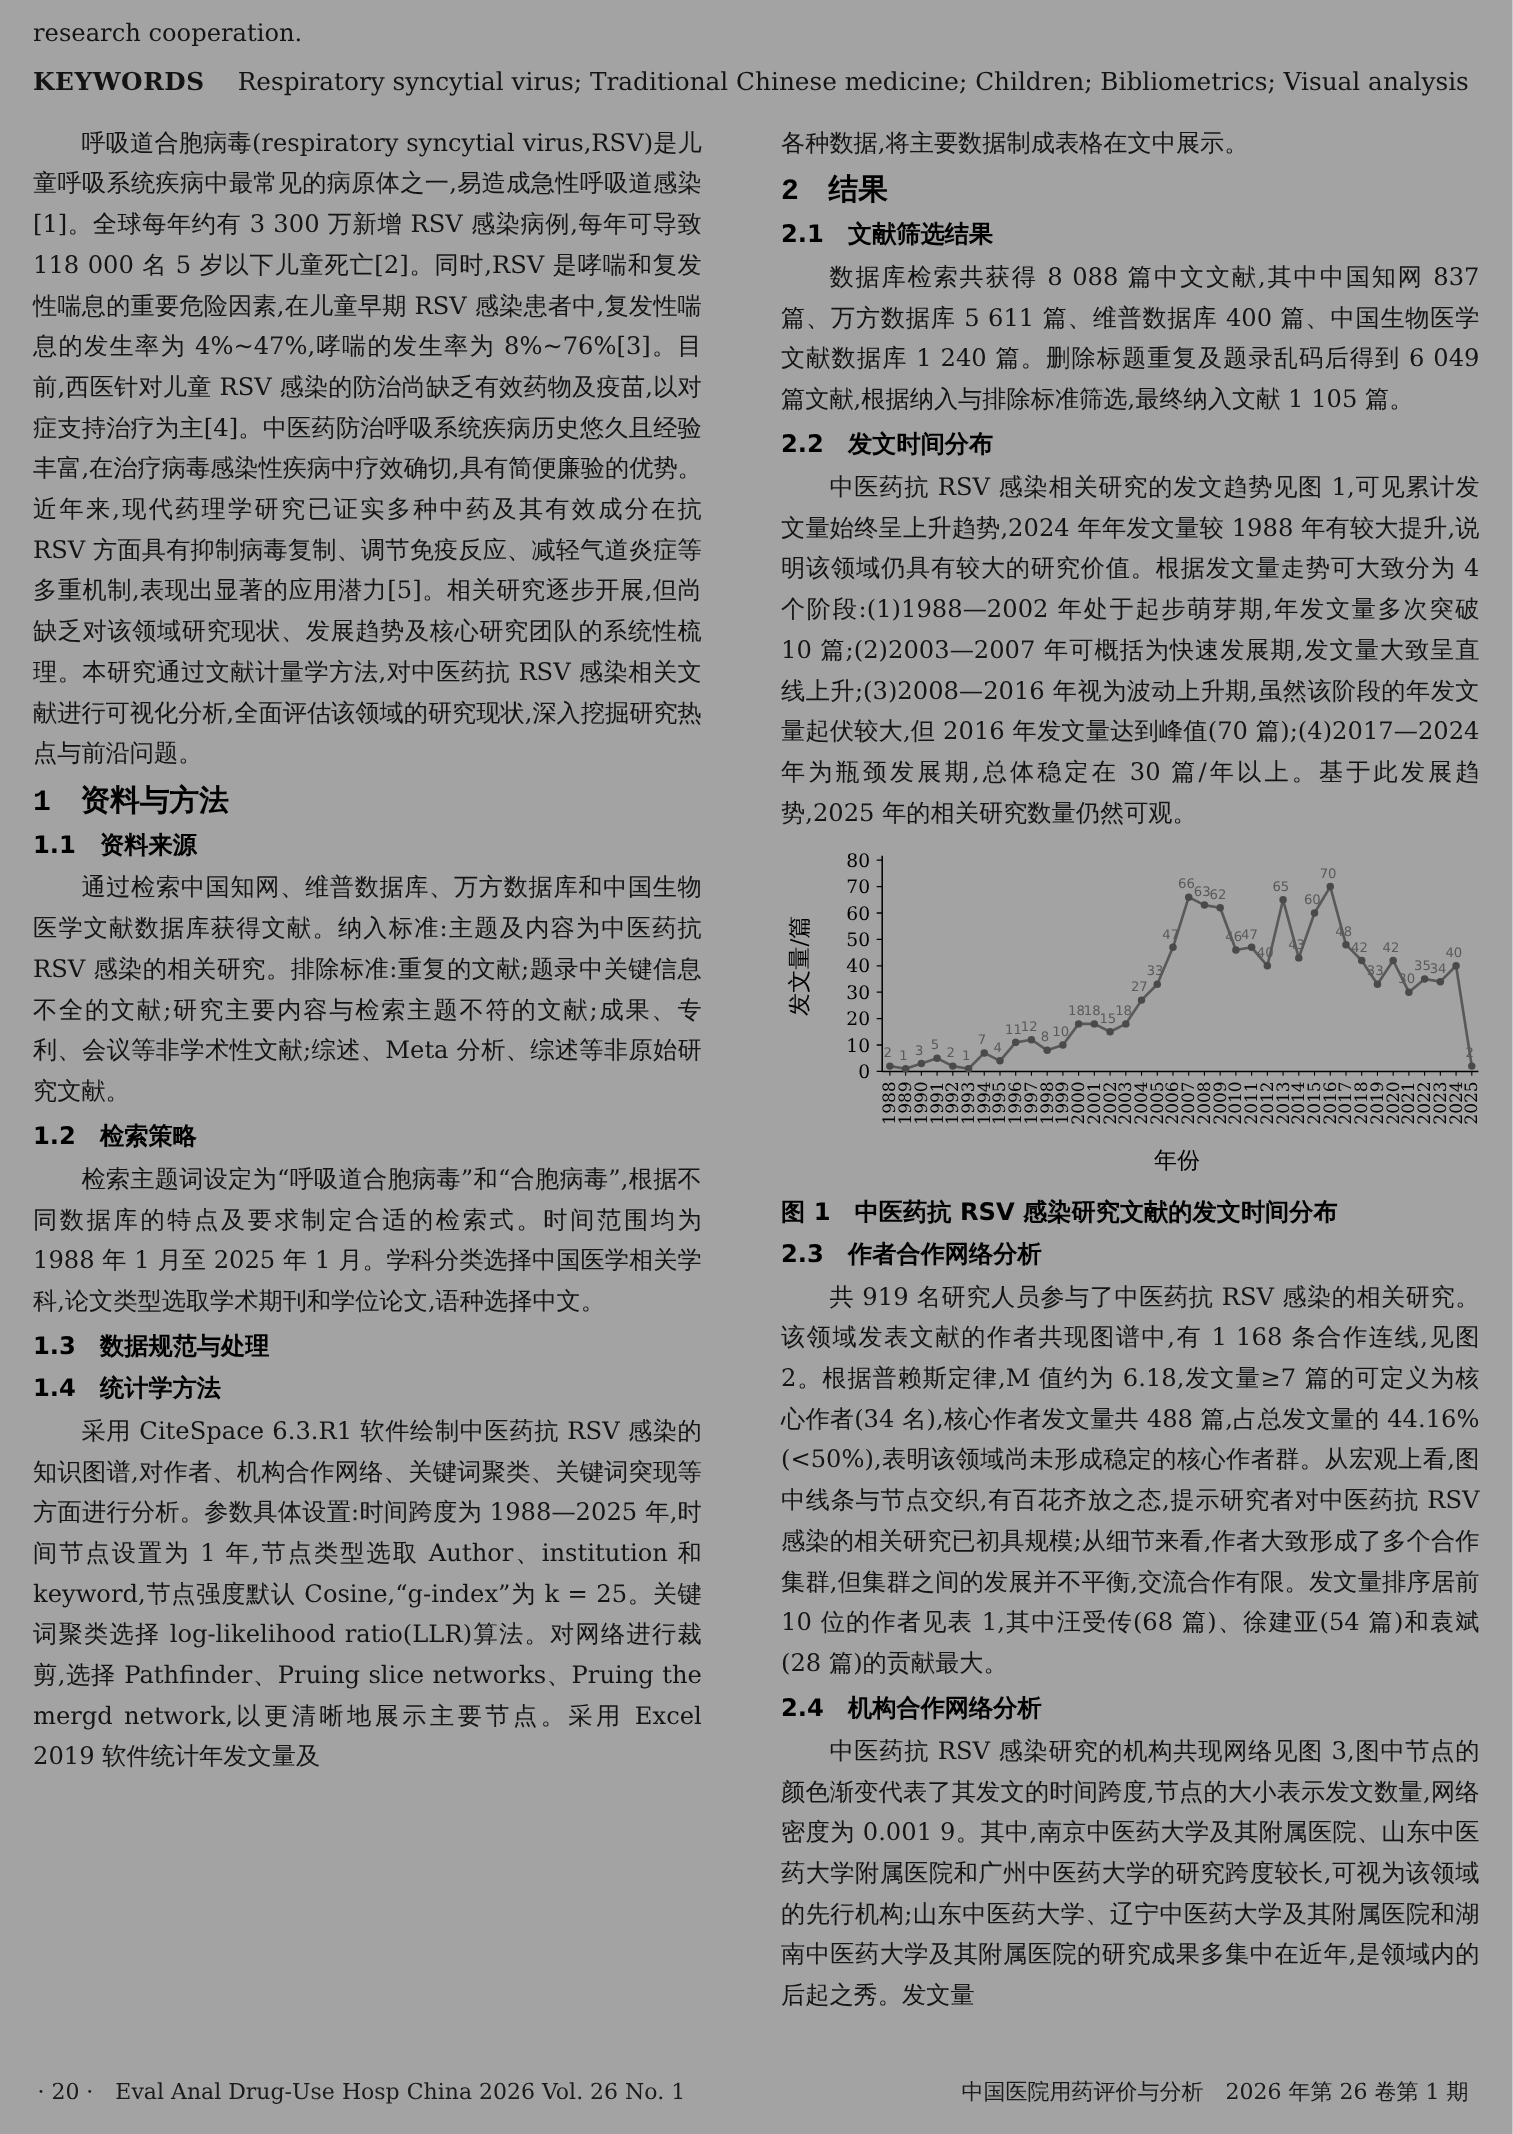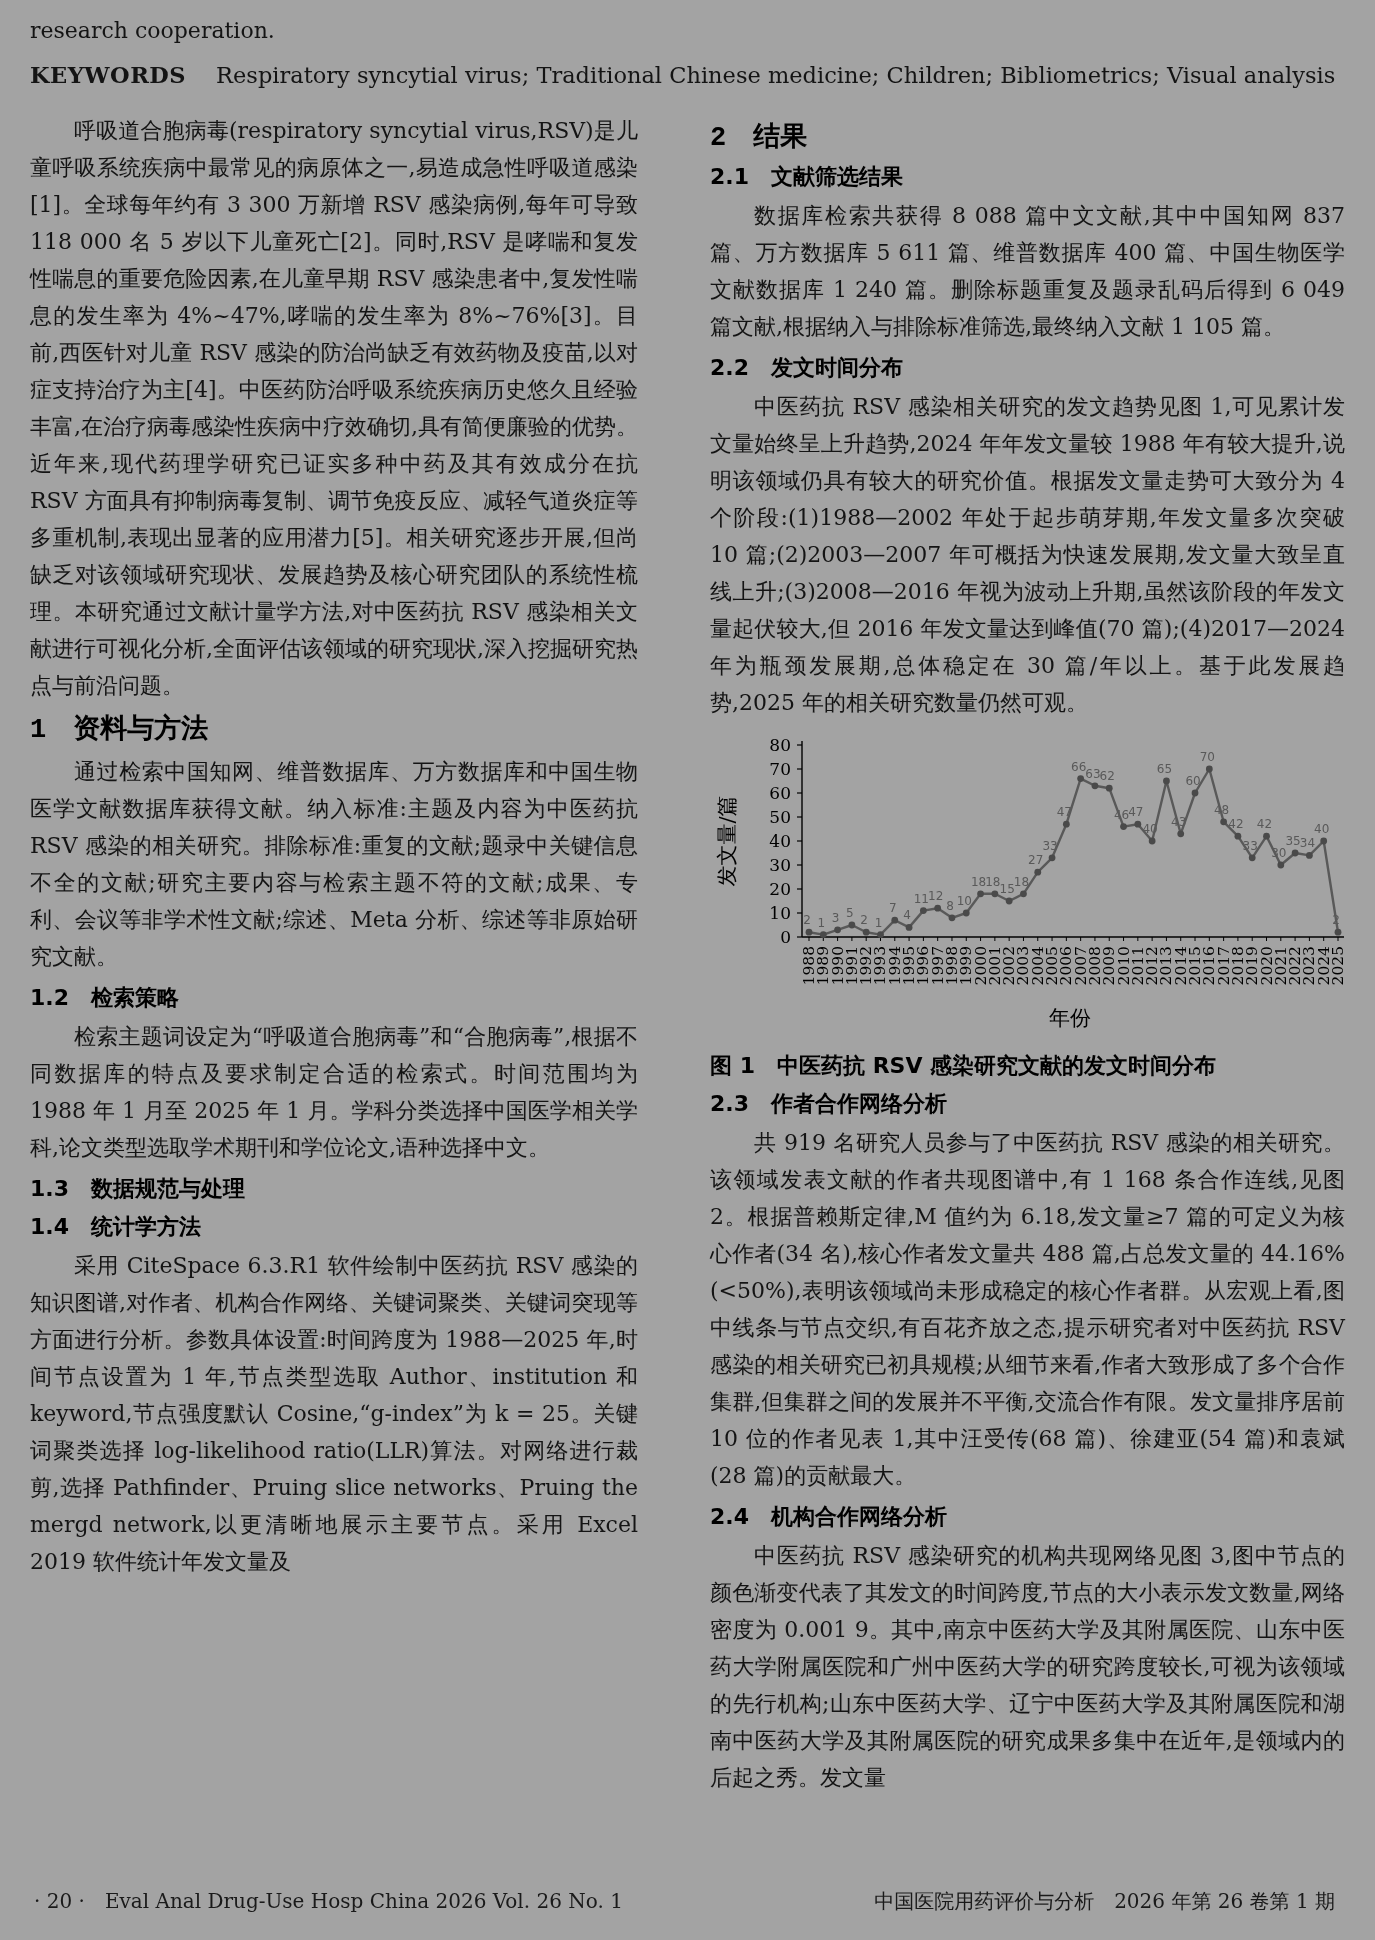--- a/index.html
+++ b/index.html
@@ -52,29 +52,31 @@
     <div class="keywords-line">
       <span class="kw-label">KEYWORDS</span><span>Respiratory syncytial virus; Traditional Chinese medicine; Children; Bibliometrics; Visual analysis</span>
     </div>
   </div>
 
   <div class="columns">
 
     <div class="col-left">
       <p class="body indent">呼吸道合胞病毒(respiratory syncytial virus,RSV)是儿童呼吸系统疾病中最常见的病原体之一,易造成急性呼吸道感染[1]。全球每年约有 3 300 万新增 RSV 感染病例,每年可导致 118 000 名 5 岁以下儿童死亡[2]。同时,RSV 是哮喘和复发性喘息的重要危险因素,在儿童早期 RSV 感染患者中,复发性喘息的发生率为 4%~47%,哮喘的发生率为 8%~76%[3]。目前,西医针对儿童 RSV 感染的防治尚缺乏有效药物及疫苗,以对症支持治疗为主[4]。中医药防治呼吸系统疾病历史悠久且经验丰富,在治疗病毒感染性疾病中疗效确切,具有简便廉验的优势。近年来,现代药理学研究已证实多种中药及其有效成分在抗 RSV 方面具有抑制病毒复制、调节免疫反应、减轻气道炎症等多重机制,表现出显著的应用潜力[5]。相关研究逐步开展,但尚缺乏对该领域研究现状、发展趋势及核心研究团队的系统性梳理。本研究通过文献计量学方法,对中医药抗 RSV 感染相关文献进行可视化分析,全面评估该领域的研究现状,深入挖掘研究热点与前沿问题。</p>
       <h2 class="sec">1　资料与方法</h2>
+      <h3 class="subsec">1.1　资料来源</h3>
       <p class="body indent">通过检索中国知网、维普数据库、万方数据库和中国生物医学文献数据库获得文献。纳入标准:主题及内容为中医药抗 RSV 感染的相关研究。排除标准:重复的文献;题录中关键信息不全的文献;研究主要内容与检索主题不符的文献;成果、专利、会议等非学术性文献;综述、Meta 分析、综述等非原始研究文献。</p>
       <h3 class="subsec">1.2　检索策略</h3>
       <p class="body indent">检索主题词设定为“呼吸道合胞病毒”和“合胞病毒”,根据不同数据库的特点及要求制定合适的检索式。时间范围均为 1988 年 1 月至 2025 年 1 月。学科分类选择中国医学相关学科,论文类型选取学术期刊和学位论文,语种选择中文。</p>
       <h3 class="subsec">1.3　数据规范与处理</h3>
       <h3 class="subsec">1.4　统计学方法</h3>
       <p class="body indent">采用 CiteSpace 6.3.R1 软件绘制中医药抗 RSV 感染的知识图谱,对作者、机构合作网络、关键词聚类、关键词突现等方面进行分析。参数具体设置:时间跨度为 1988—2025 年,时间节点设置为 1 年,节点类型选取 Author、institution 和 keyword,节点强度默认 Cosine,“g-index”为 k = 25。关键词聚类选择 log-likelihood ratio(LLR)算法。对网络进行裁剪,选择 Pathfinder、Pruing slice networks、Pruing the mergd network,以更清晰地展示主要节点。采用 Excel 2019 软件统计年发文量及</p>
     </div>
 
     <div class="col-right">
+      <p class="body">各种数据,将主要数据制成表格在文中展示。</p>
       <h2 class="sec">2　结果</h2>
       <h3 class="subsec">2.1　文献筛选结果</h3>
       <p class="body indent">数据库检索共获得 8 088 篇中文文献,其中中国知网 837 篇、万方数据库 5 611 篇、维普数据库 400 篇、中国生物医学文献数据库 1 240 篇。删除标题重复及题录乱码后得到 6 049 篇文献,根据纳入与排除标准筛选,最终纳入文献 1 105 篇。</p>
       <h3 class="subsec">2.2　发文时间分布</h3>
       <p class="body indent">中医药抗 RSV 感染相关研究的发文趋势见图 1,可见累计发文量始终呈上升趋势,2024 年年发文量较 1988 年有较大提升,说明该领域仍具有较大的研究价值。根据发文量走势可大致分为 4 个阶段:(1)1988—2002 年处于起步萌芽期,年发文量多次突破 10 篇;(2)2003—2007 年可概括为快速发展期,发文量大致呈直线上升;(3)2008—2016 年视为波动上升期,虽然该阶段的年发文量起伏较大,但 2016 年发文量达到峰值(70 篇);(4)2017—2024 年为瓶颈发展期,总体稳定在 30 篇/年以上。基于此发展趋势,2025 年的相关研究数量仍然可观。</p>
 
       <figure class="fig">
         <svg id="chart-svg" width="635" height="308" viewBox="0 0 635 308">
             <line x1="92" y1="8" x2="92" y2="204" stroke="#000" stroke-width="1.4"></line>
             <line x1="92" y1="204" x2="634" y2="204" stroke="#000" stroke-width="1.4"></line>

